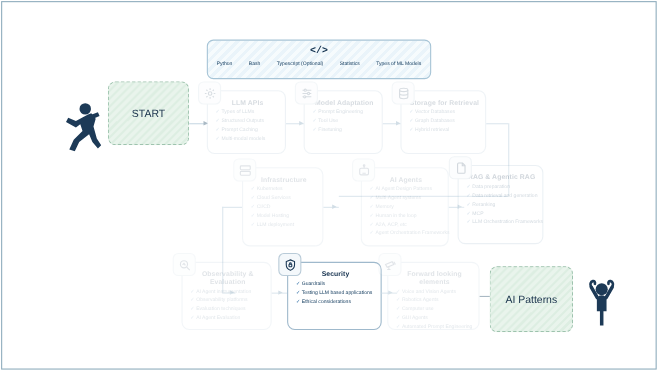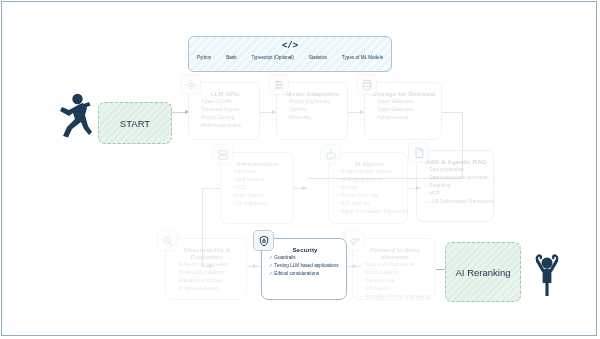--- a/index.html
+++ b/index.html
@@ -89,21 +89,21 @@
 <div id="canvas">
 
   <div class="person" style="left:56px;top:90px;">
     <svg width="34" height="46" viewBox="0 0 34 46">
       <circle cx="19.5" cy="7" r="5.2" fill="#1d3a57"></circle>
       <path d="M22 12 L11 18 L4 15 L2 19 L11 24 L15 21 L17 27 L9 35 L5 44 L10 45.5 L14 37 L23 30 L26 37 L31 43 L34 40 L30 34 L27 23 L29 16 L25 11 Z" fill="#1d3a57"></path>
       <path d="M23 13 L31 10 L32.5 13.5 L24 17 Z" fill="#1d3a57"></path>
     </svg>
   </div>
 
-  <div class="terminal" style="left:96px;top:100px;width:74px;height:42px;">
+  <div class="terminal" style="left:96px;top:72px;width:74px;height:58px;">
     <span>START</span>
   </div>
 
   <div class="conn h" style="left:170px;top:110px;width:16px;"></div>
   <div class="arrow" style="left:183px;top:107.5px;"></div>
 
   <div id="fundamentals">
     <div class="fhead">
       <span class="code">&lt;/&gt;</span>
     </div>
@@ -294,21 +294,21 @@
       <li><span class="tick">✓</span><span>Computer use</span></li>
       <li><span class="tick">✓</span><span>GUI Agents</span></li>
       <li><span class="tick">✓</span><span>Automated Prompt Engineering</span></li>
     </ul>
   </div>
 
   <div class="conn h dark" style="left:434px;top:267px;width:22px;"></div>
   <div class="arrow" style="left:450px;top:264.5px;"></div>
 
   <div class="terminal" style="left:443px;top:240px;width:76px;height:60px;">
-    <span>AI Reranking</span>
+    <span>AI Patterns</span>
   </div>
 
   <div class="person" style="left:528px;top:245px;">
     <svg width="34" height="50" viewBox="0 0 34 50">
       <circle cx="17" cy="16" r="5.5" fill="#1d3a57"></circle>
       <path d="M17 21.5c-2.6 0-4.4 1.6-4.4 4v10.5h2.8v13h3.2v-13h2.8V25.5c0-2.4-1.8-4-4.4-4z" fill="#1d3a57"></path>
       <path d="M13 23.5L7.5 14 M21 23.5L26.5 14" stroke="#1d3a57" stroke-width="3.2" fill="none" stroke-linecap="round"></path>
       <path d="M7.5 14c-1.5-2.4-.6-5 1.4-5.4 1.6-.3 2.3 1 1.9 2.4" stroke="#1d3a57" stroke-width="2.4" fill="none" stroke-linecap="round"></path>
       <path d="M26.5 14c1.5-2.4.6-5-1.4-5.4-1.6-.3-2.3 1-1.9 2.4" stroke="#1d3a57" stroke-width="2.4" fill="none" stroke-linecap="round"></path>
     </svg>

